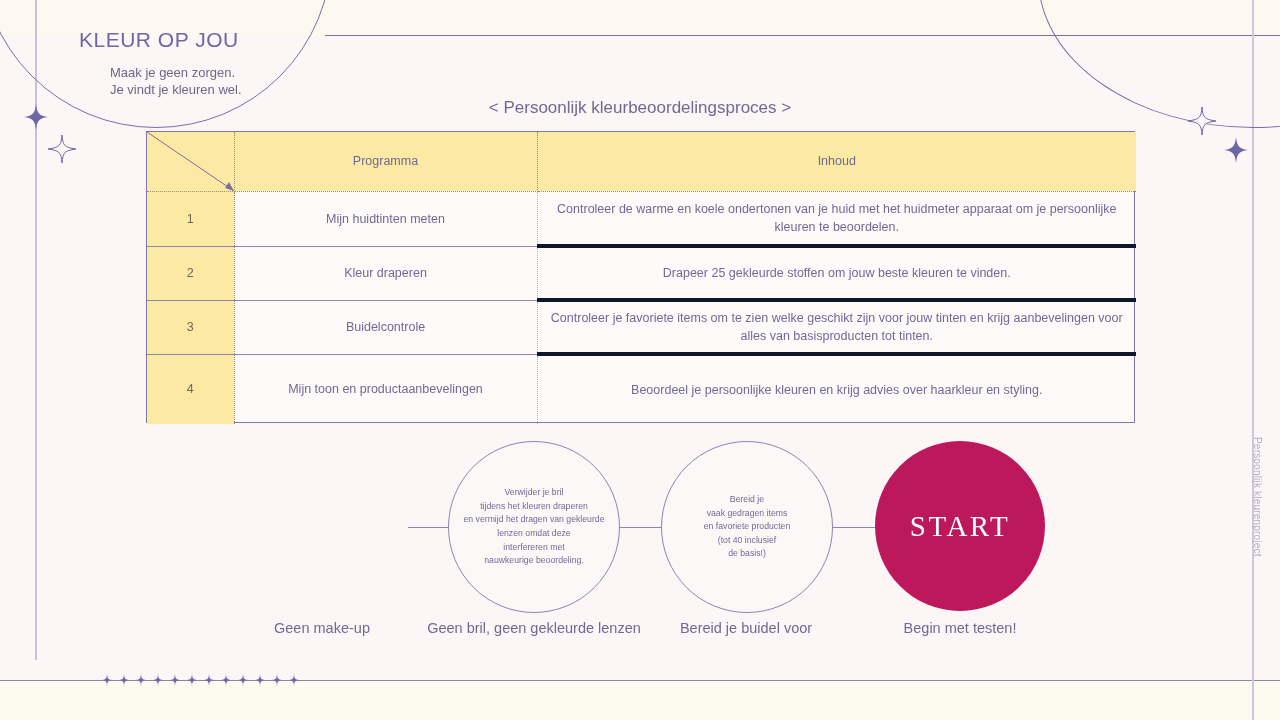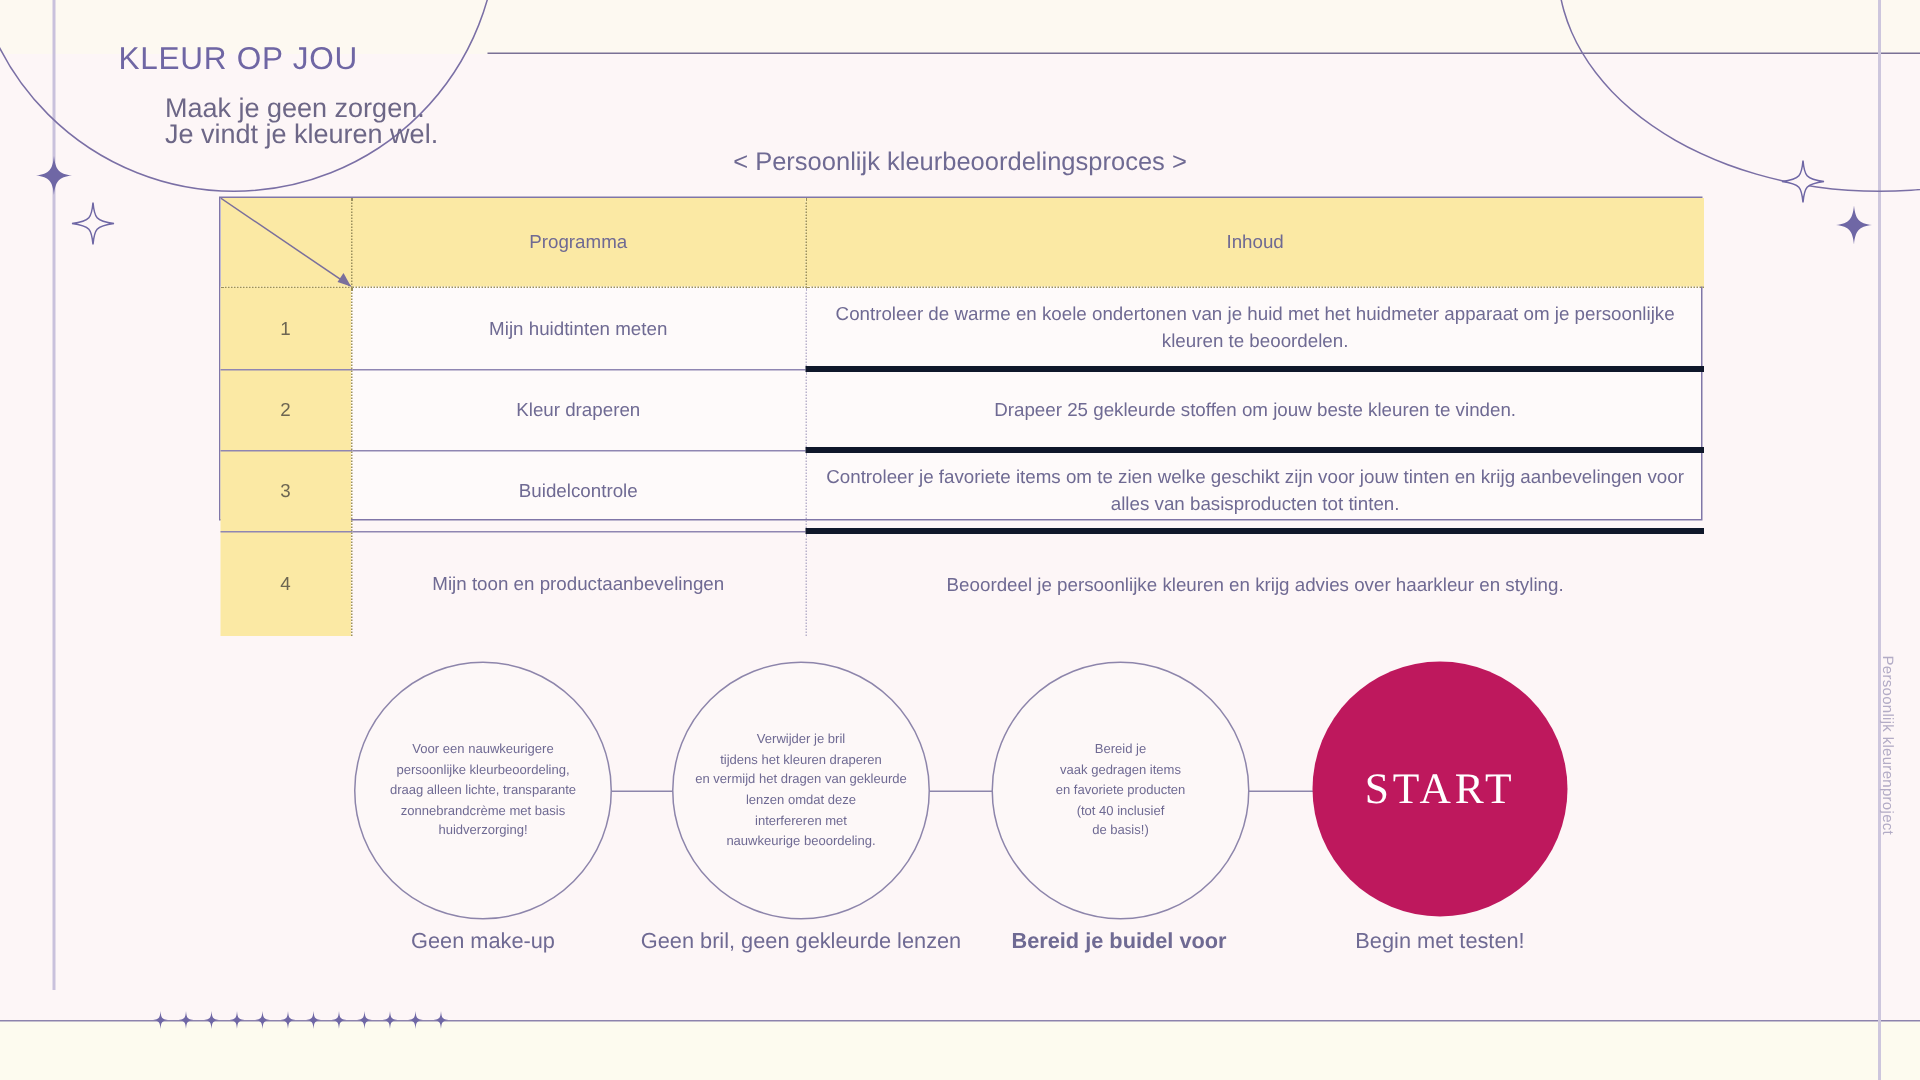--- a/index.html
+++ b/index.html
@@ -72,34 +72,34 @@
   }
 
   
   .title {
     position: absolute; left: 79px; top: 28px;
     font-size: 21px; letter-spacing: 0.5px; color: #6f66a4;
     font-weight: 400;
   }
   .subtitle {
     position: absolute; left: 110px; top: 64px;
-    font-size: 18px; line-height: 17px; color: #6d6787;
+    font-size: 13px; line-height: 17px; color: #6d6787;
     font-weight: 400;
   }
 
   
   .section-label {
     position: absolute; left: 0; top: 98px; width: 1280px;
     text-align: center; font-size: 17px; color: #6f6a93;
   }
 
   
   .tbl {
     position: absolute; left: 146px; top: 131px;
-    width: 989px; height: 216px;
+    width: 989px; height: 292px;
     border-top: 1px solid #8076a8;
     border-bottom: 1px solid #8076a8;
     border-left: 1px solid #8076a8;
     border-right: 1px solid #8076a8;
     background: #fefafa;
   }
   .tbl table {
     border-collapse: collapse;
     width: 100%; height: 100%;
     table-layout: fixed;
@@ -297,47 +297,40 @@
           <td class="cell-inh">Beoordeel je persoonlijke kleuren en krijg advies over haarkleur en styling.</td>
         </tr>
       </tbody>
     </table>
   </div>
 
   <div class="connector" style="left:408px; width:48px;"></div>
   <div class="connector" style="left:619px; width:45px;"></div>
   <div class="connector" style="left:832px; width:45px;"></div>
 
-  <div class="circle circle-outline" style="left:236px; top:441px; width:172px; height:172px;">
-    <div class="circle-text">Voor een nauwkeurigere
-persoonlijke kleurbeoordeling,
-draag alleen lichte, transparante
-zonnebrandcrème met basis
-huidverzorging!</div>
-  </div>
   <div class="caption" style="left:236px; top:620px; width:172px;">Geen make-up</div>
 
   <div class="circle circle-outline" style="left:448px; top:441px; width:172px; height:172px;">
     <div class="circle-text">Verwijder je bril
 tijdens het kleuren draperen
 en vermijd het dragen van gekleurde
 lenzen omdat deze
 interfereren met
 nauwkeurige beoordeling.</div>
   </div>
   <div class="caption" style="left:418px; top:620px; width:232px;">Geen bril, geen gekleurde lenzen</div>
 
   <div class="circle circle-outline" style="left:661px; top:441px; width:172px; height:172px;">
     <div class="circle-text">Bereid je
 vaak gedragen items
 en favoriete producten
 (tot 40 inclusief
 de basis!)</div>
   </div>
-  <div class="caption" style="left:660px; top:620px; width:172px;font-weight:bold;">Bereid je buidel voor</div>
+  <div class="caption" style="left:660px; top:620px; width:172px;">Bereid je buidel voor</div>
 
   <div class="circle circle-start" style="left:875px; top:441px; width:170px; height:170px;">
     <div class="start-text">START</div>
   </div>
   <div class="caption" style="left:874px; top:620px; width:172px;">Begin met testen!</div>
 
   <div class="side-label">Persoonlijk kleurenproject</div>
 
 </div>
 

